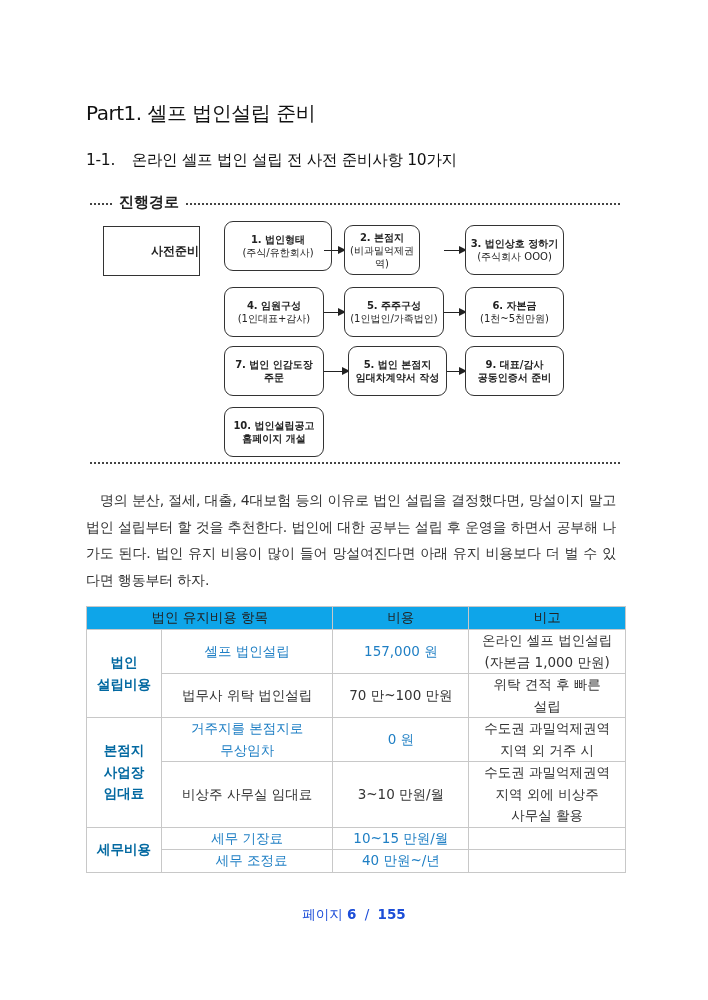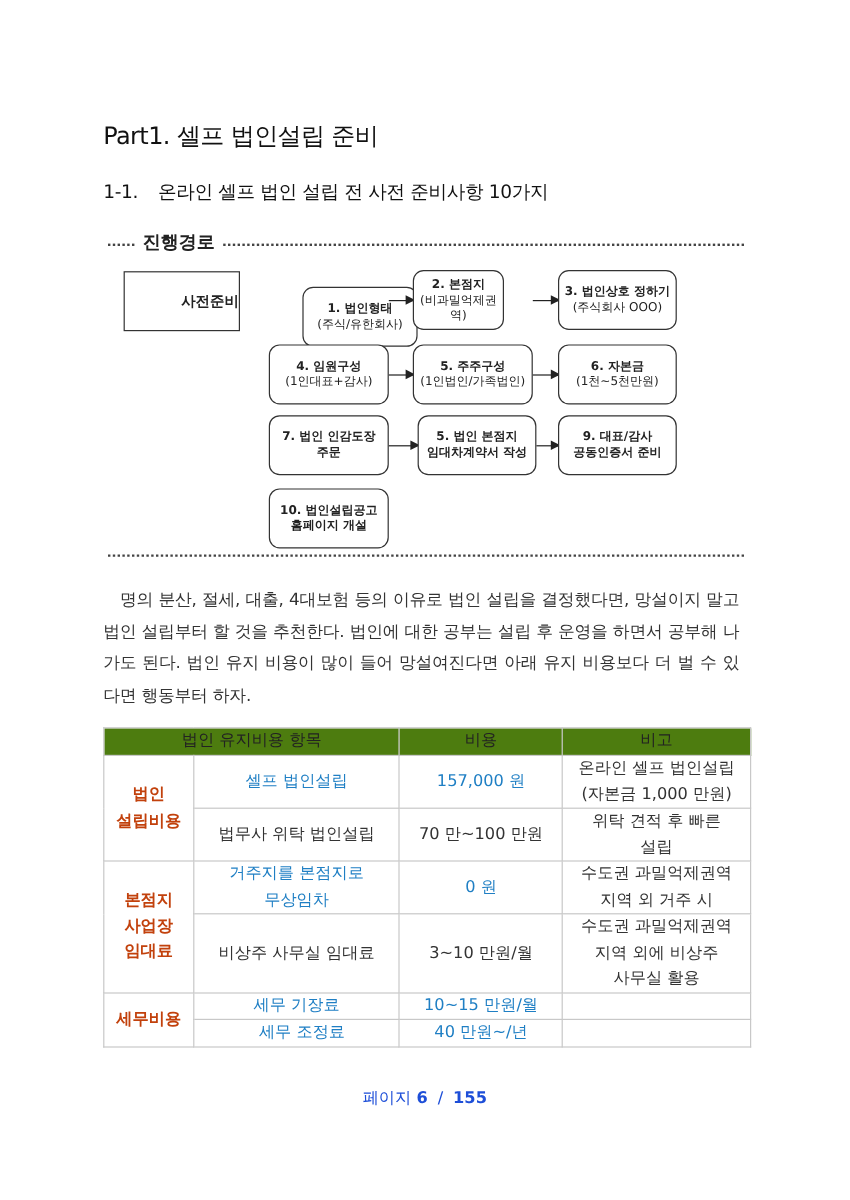--- a/index.html
+++ b/index.html
@@ -39,22 +39,22 @@
   .para .indent { display: inline-block; width: 14px; }
 
   table.cost {
     position: absolute; left: 86px; top: 606px; width: 540px;
     border-collapse: collapse; font-size: 13.5px; color: #333;
   }
   table.cost td, table.cost th {
     border: 1.5px solid #c8c8c8; text-align: center; vertical-align: middle;
     padding: 0 4px; line-height: 21.5px;
   }
-  table.cost th { background: #4d7c0f; font-weight: normal; color: #222; height: 22px; }
-  table.cost td.cat { font-weight: bold; color: #c2410c; }
+  table.cost th { background: #0ea5e9; font-weight: normal; color: #222; height: 22px; }
+  table.cost td.cat { font-weight: bold; color: #0369a1; }
   table.cost .blue { color: #1f7fc4; }
 
   .footer { left: 0; width: 708px; top: 906px; text-align: center; font-size: 13.5px; color: #1d4ed8; }
   .footer b { font-weight: bold; }
 </style>
 </head>
 <body>
 
 <div class="abs h1">Part1. 셀프 법인설립 준비</div>
 <div class="abs h2">
@@ -63,21 +63,21 @@
 </div>
 
 <div class="abs dotline" style="left:90px; top:203px; width:530px;"></div>
 <div class="abs flow-label">진행경로</div>
 
 <div>
   <div class="box plain" style="left:103px; top:226px; width:97px; height:50px;">
     <span>사전준비</span>
   </div>
 
-  <div class="box rounded" style="left:224px; top:239px; width:96px; height:50px;margin-left:28px;">
+  <div class="box rounded" style="left:224px; top:221px; width:108px; height:50px;">
     <span class="t">1. 법인형태</span>
     <span class="s">(주식/유한회사)</span>
   </div>
   <div class="arrow" style="left:324px; top:250px; width:20px;"></div>
   <div class="box rounded" style="left:344px; top:225px; width:76px; height:50px;">
     <span class="t">2. 본점지</span>
     <span class="s">(비과밀억제권역)</span>
   </div>
   <div class="arrow" style="left:444px; top:250px; width:21px;"></div>
   <div class="box rounded" style="left:465px; top:225px; width:99px; height:50px;">

